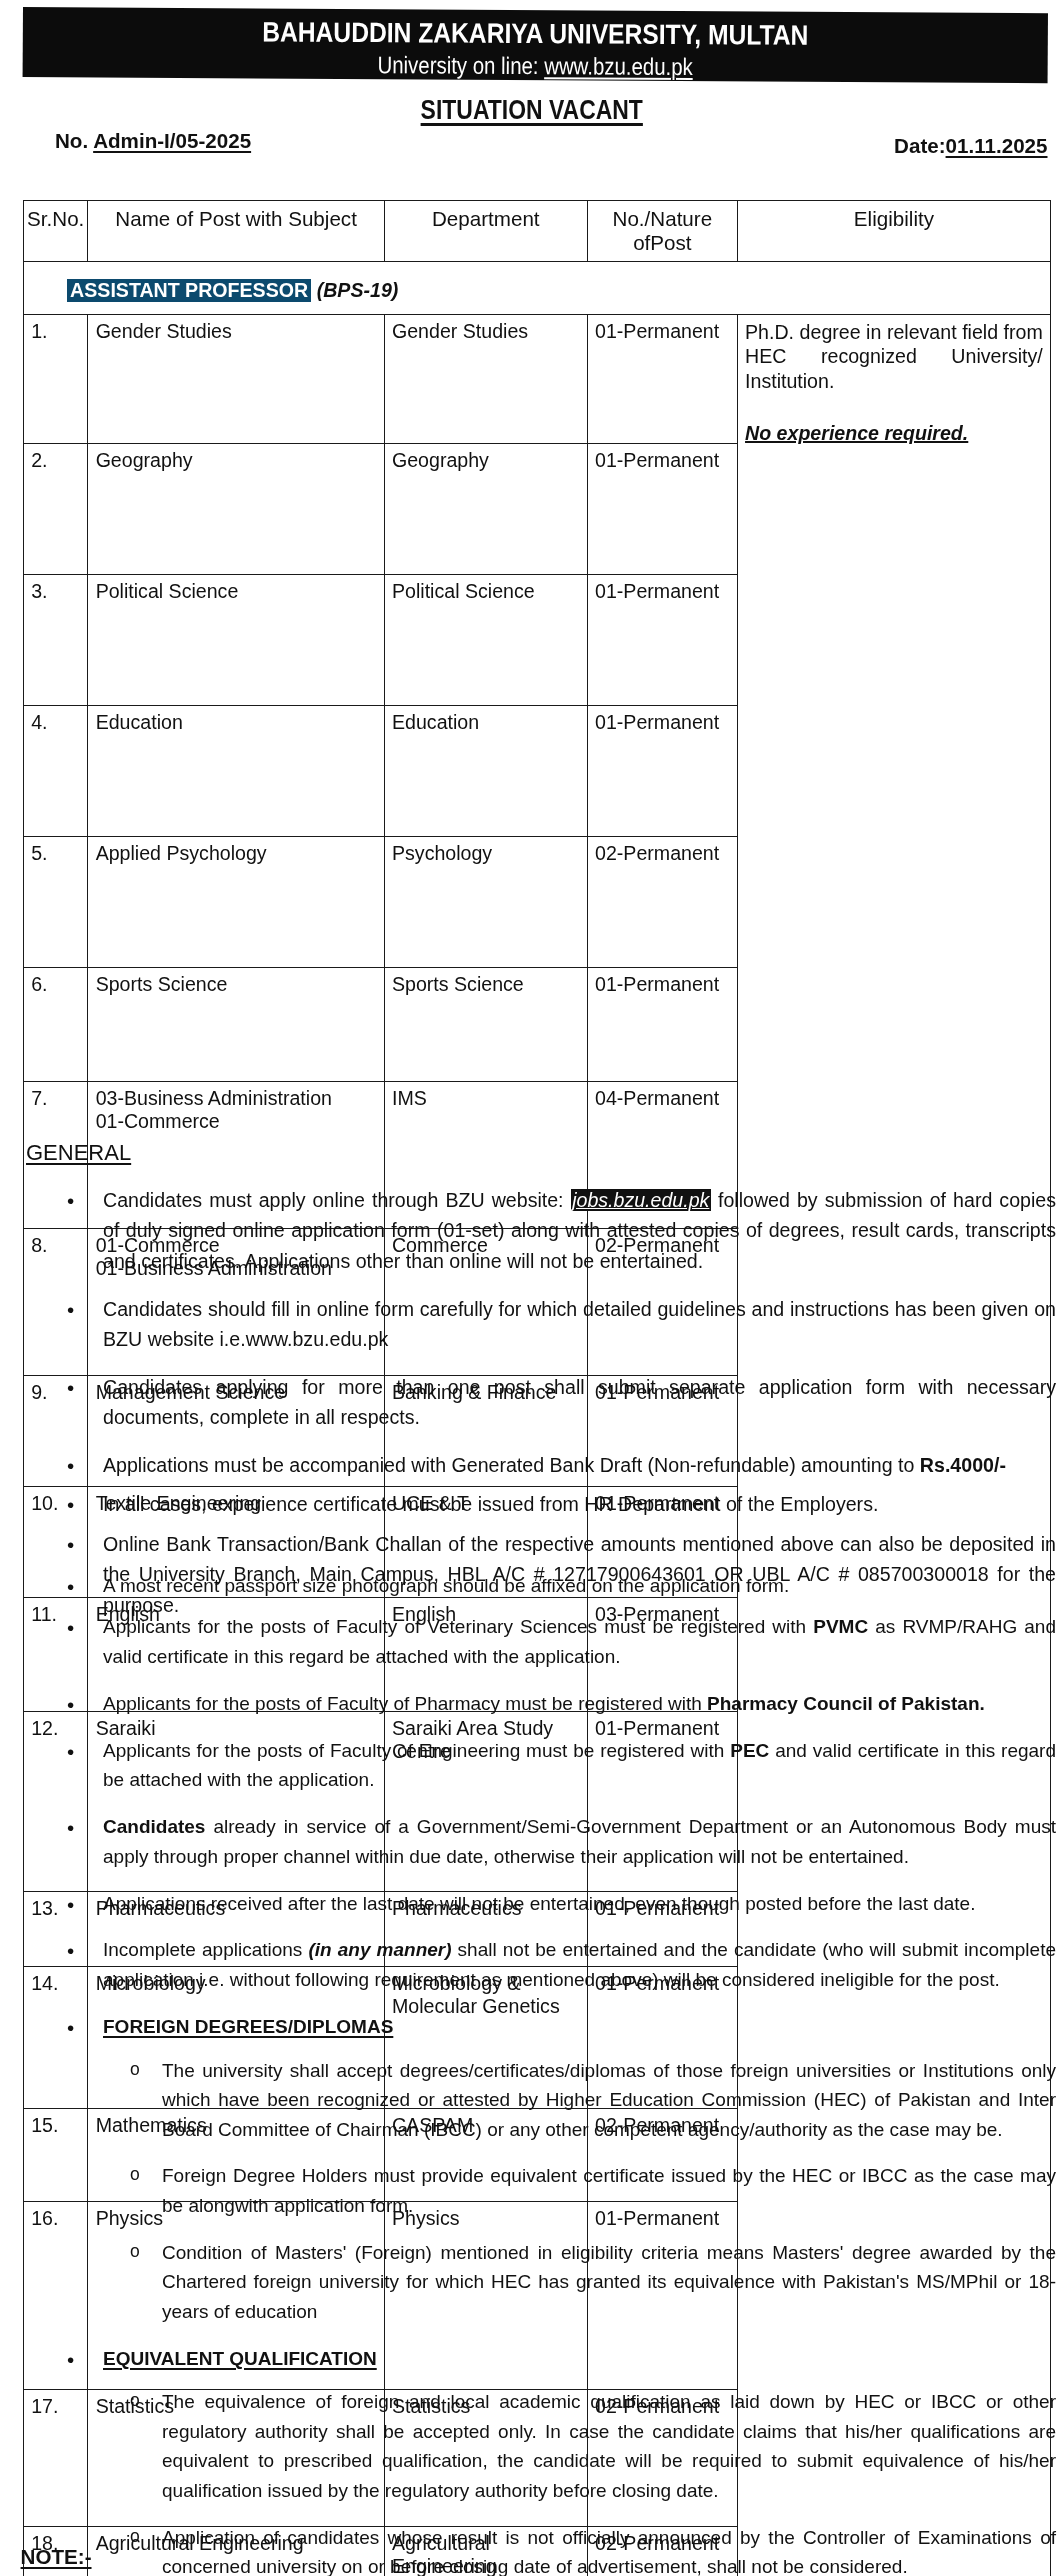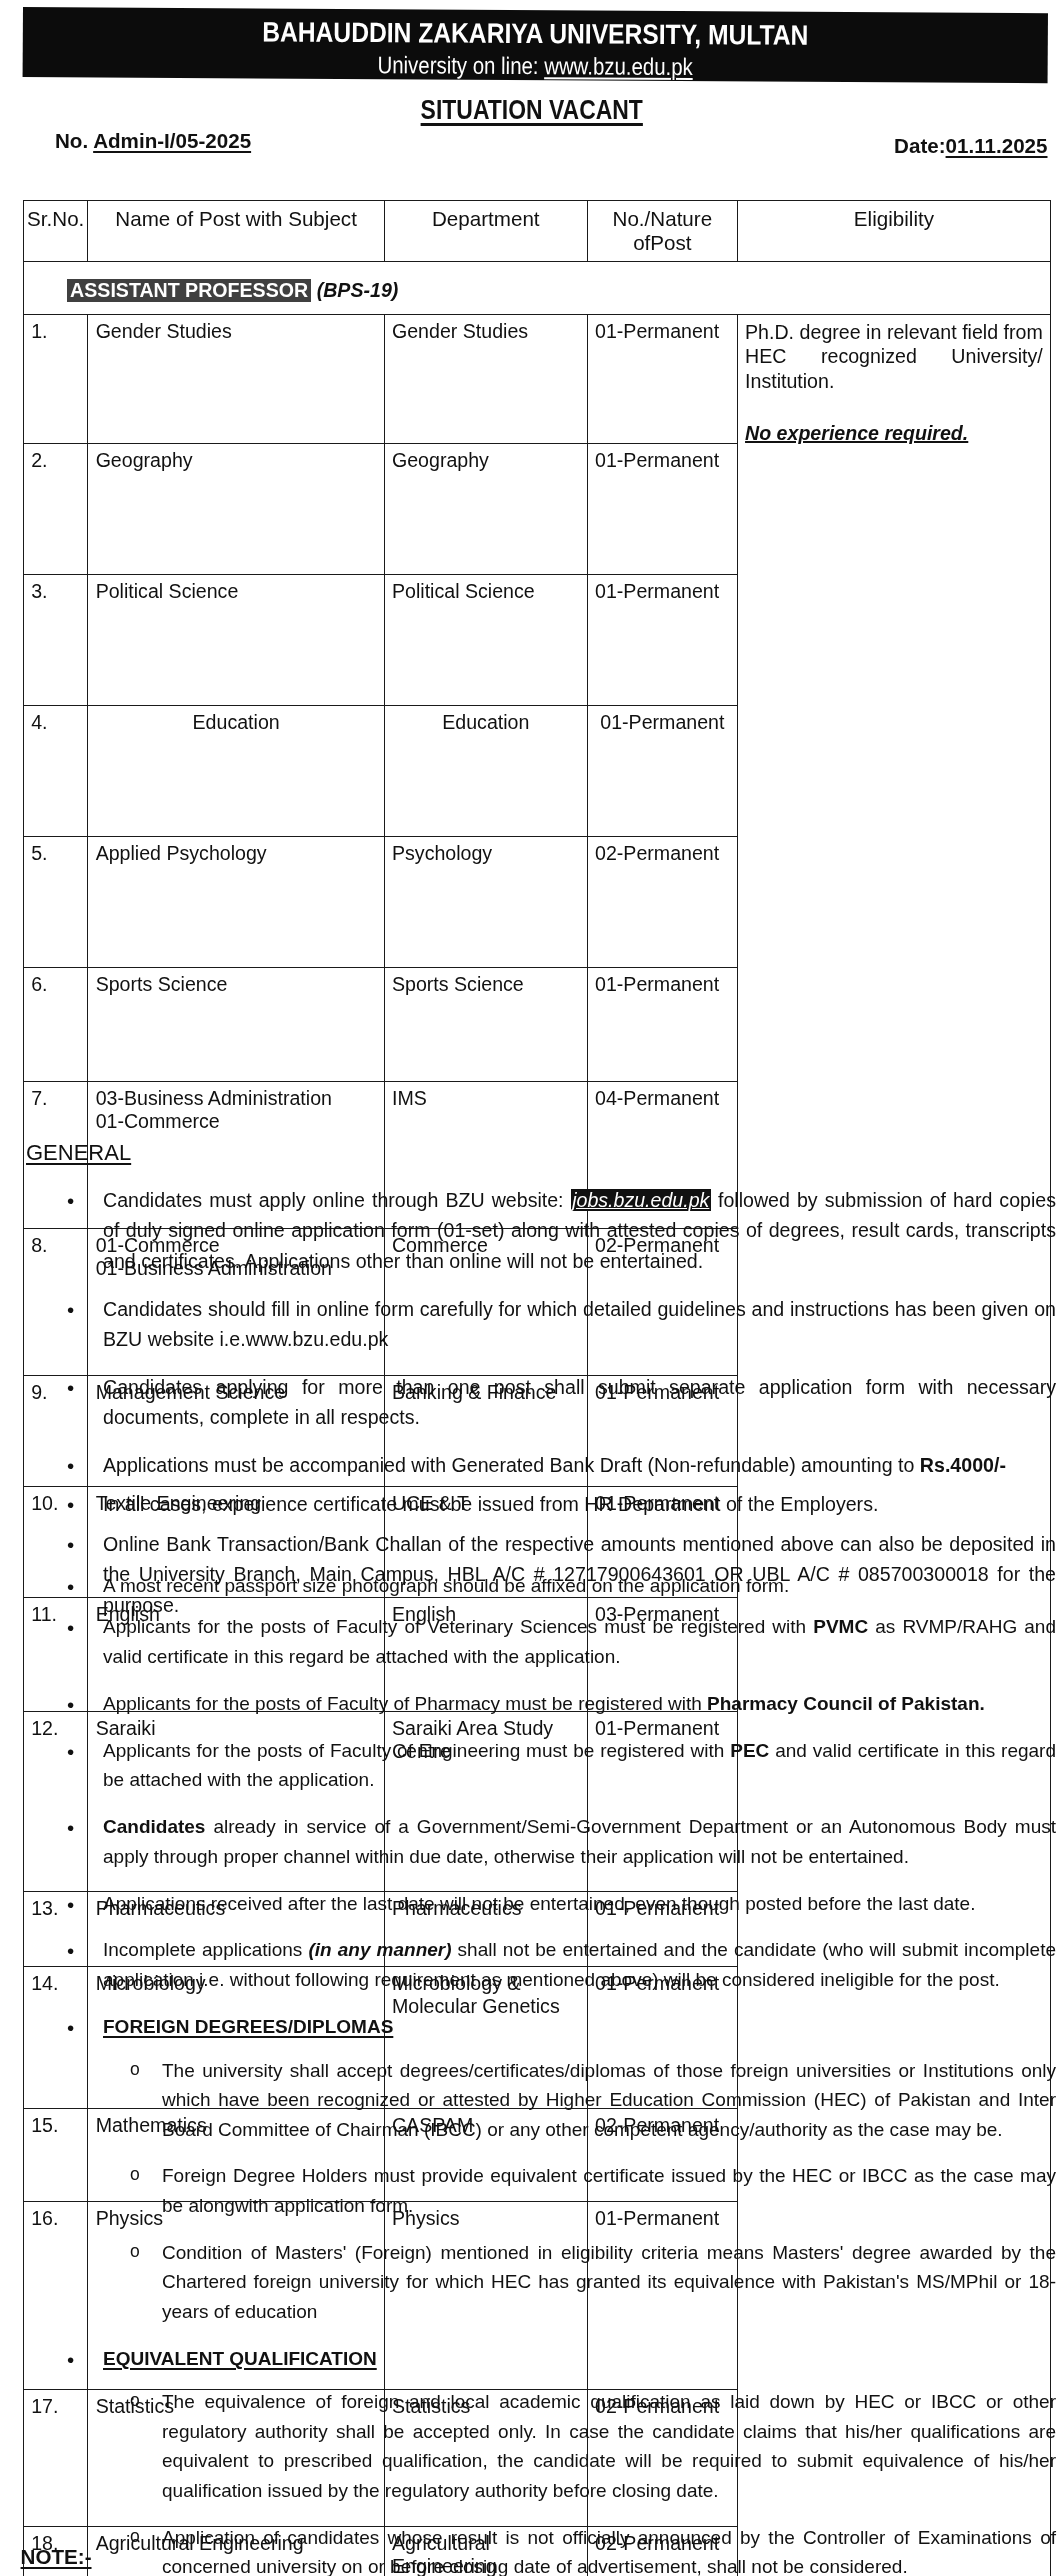--- a/index.html
+++ b/index.html
@@ -55,25 +55,25 @@
     border: 1.5px solid #1a1a1a; vertical-align: top; padding: 5.2px 7.2px;
   }
   .vac-table th { font-weight: normal; text-align: center; font-size: 20.6px; line-height: 1.15; padding: 6.2px 3.1px; }
   .col-sr { width: 43px; }
   .col-name { width: 304px; }
   .col-dept { width: 206px; }
   .col-nat { width: 152px; }
   .col-elig { width: 323px; }
   .vac-table td.sr { text-align: left; padding-left: 7.2px; }
   .section-row td { padding: 17.5px 0 11.3px 43px; border-left: 1.5px solid #1a1a1a; border-right: 1.5px solid #1a1a1a; }
-  .section-badge { background: #404040; color: #fff; font-weight: bold; padding: 0 3.1px; display: inline-block; }
+  .section-badge { background: #0c4a6e; color: #fff; font-weight: bold; padding: 0 3.1px; display: inline-block; }
   .section-bps { font-style: italic; font-weight: bold; }
   .vac-table td.elig { line-height: 1.25; text-align: justify; font-size: 19.6px; }
   .elig .noexp { margin-top: 28px; font-style: italic; font-weight: bold; text-decoration: underline; text-decoration-thickness: 1.5px; }
-  .r1 td { height: 129px; } .r2 td { height: 131px; } .r3 td { height: 131px; } .r4 td { height: 131px; text-align: center; }
+  .r1 td { height: 129px; } .r2 td { height: 131px; } .r3 td { height: 131px; } .r4 td { height: 131px; }
   .r5 td { height: 131px; } .r6 td { height: 114px; } .r7 td { height: 147px; } .r8 td { height: 147px; }
   .r9 td { height: 111px; } .r10 td { height: 111px; } .r11 td { height: 114px; } .r12 td { height: 180px; }
   .r13 td { height: 75px; } .r14 td { height: 142px; } .r15 td { height: 93px; } .r16 td { height: 188px; }
   .r17 td { height: 137px; } .r18 td { height: 183px; }
   .vac-table td .line { display: block; }
 
   
   .general-h { position: absolute; left: 26px; top: 1140px; font-size: 22px; font-weight: normal; text-decoration: underline; text-decoration-thickness: 2.1px; text-underline-offset: 3.1px; }
   .blist { position: absolute; left: 31px; width: 1025px; font-size: 19.6px; line-height: 1.55; list-style: none; }
   .blist li { position: relative; padding-left: 72px; margin-bottom: 17.5px; text-align: justify; }

